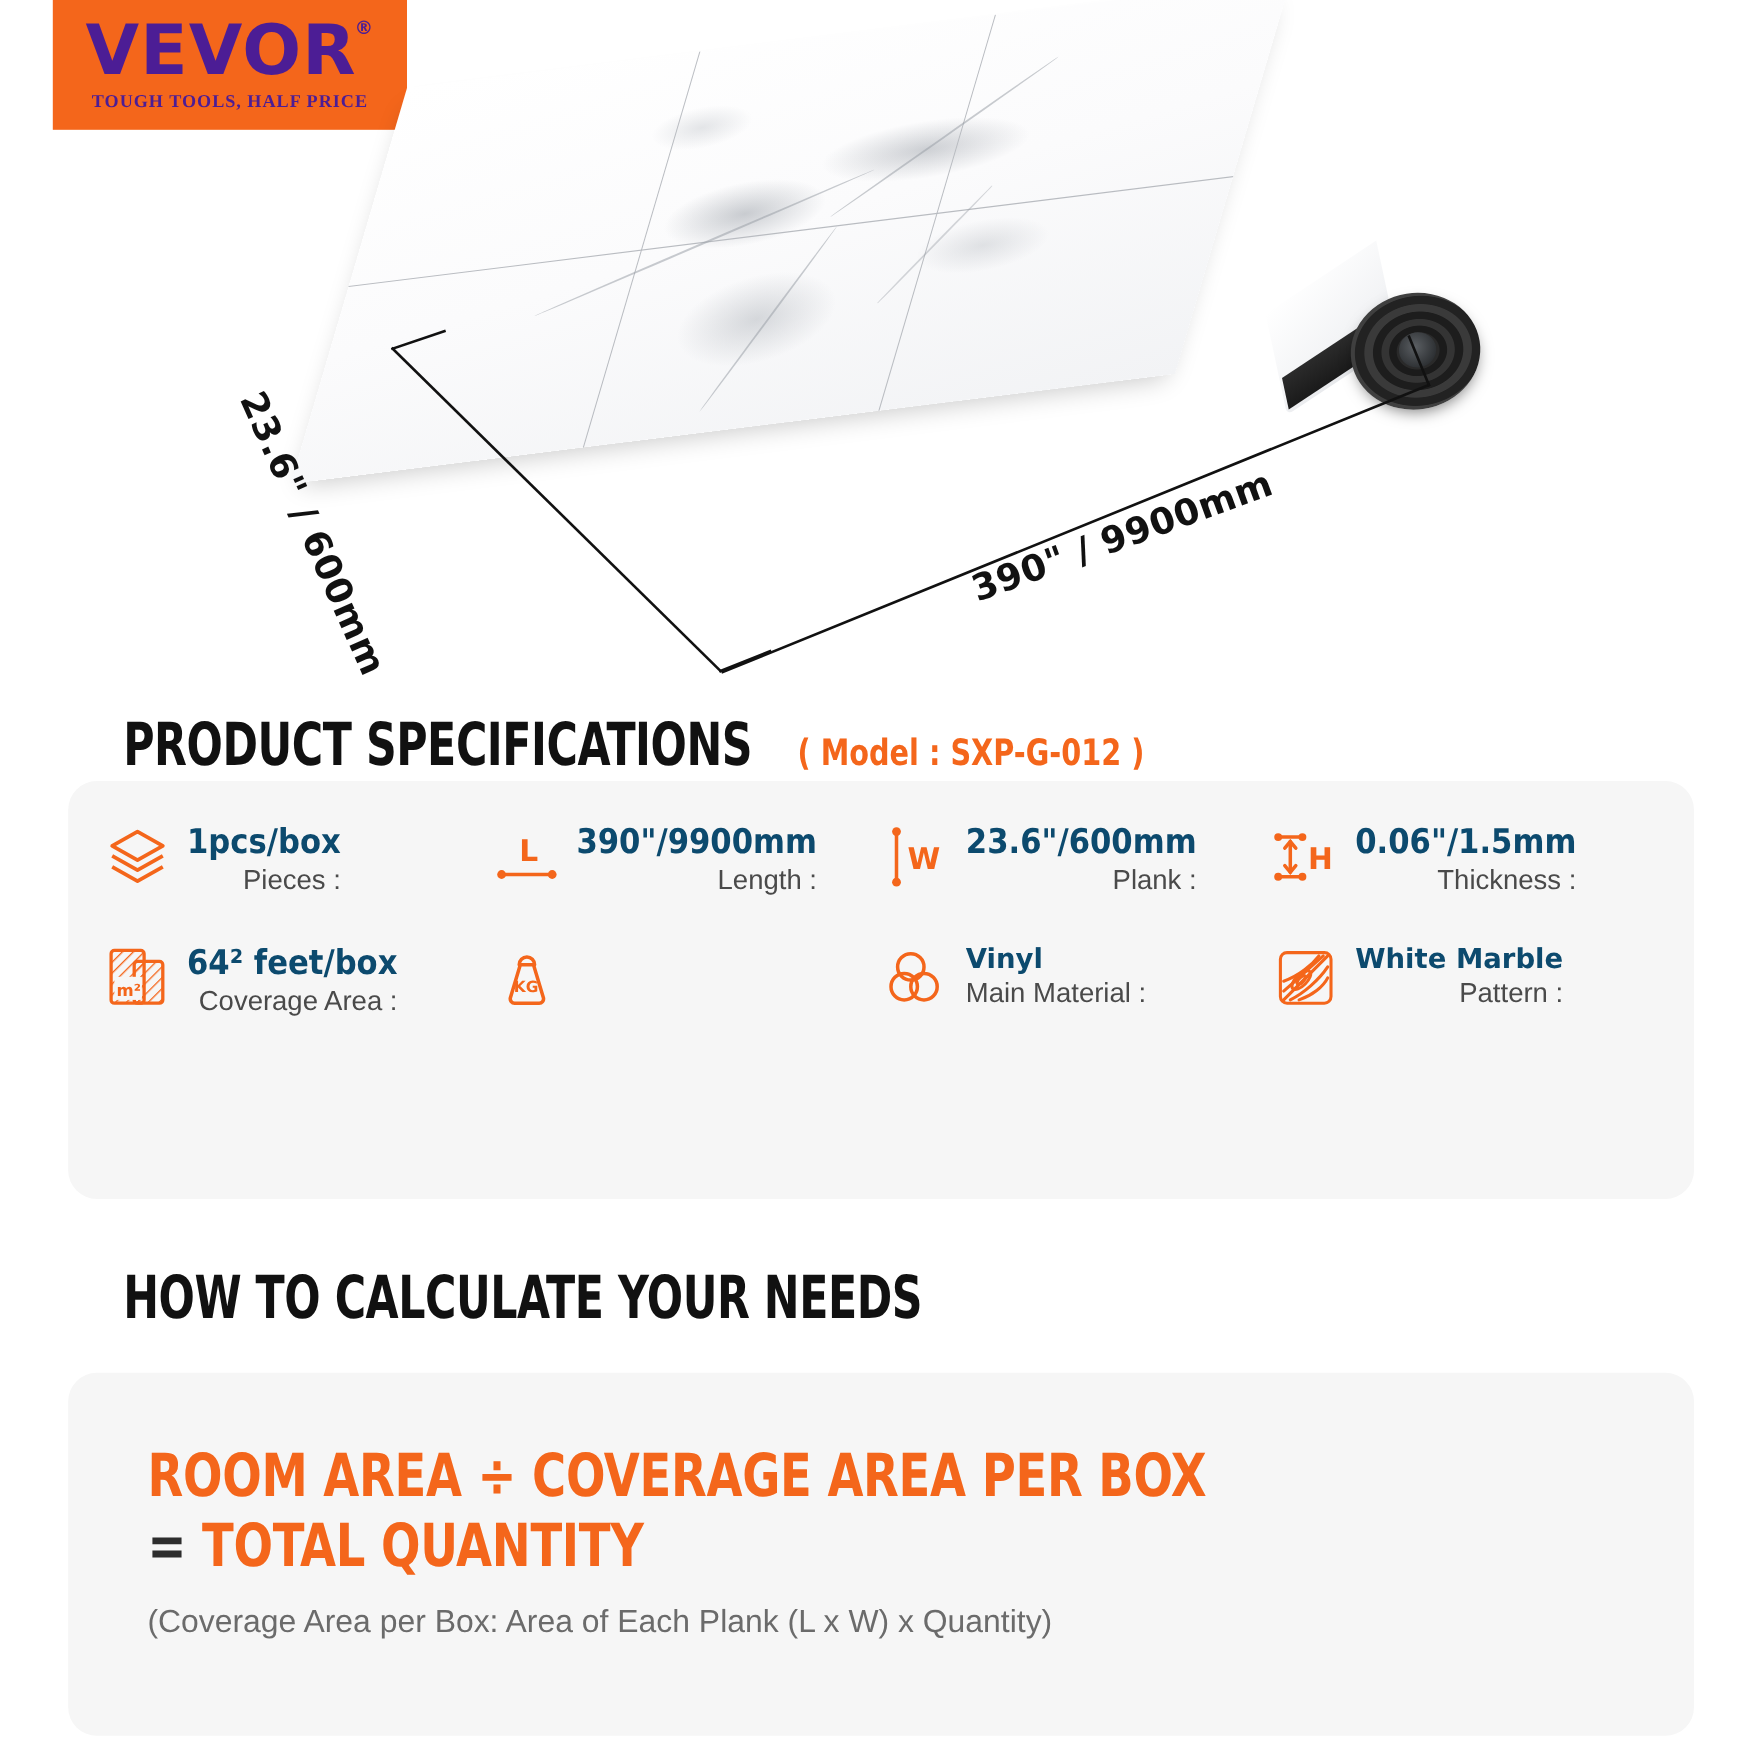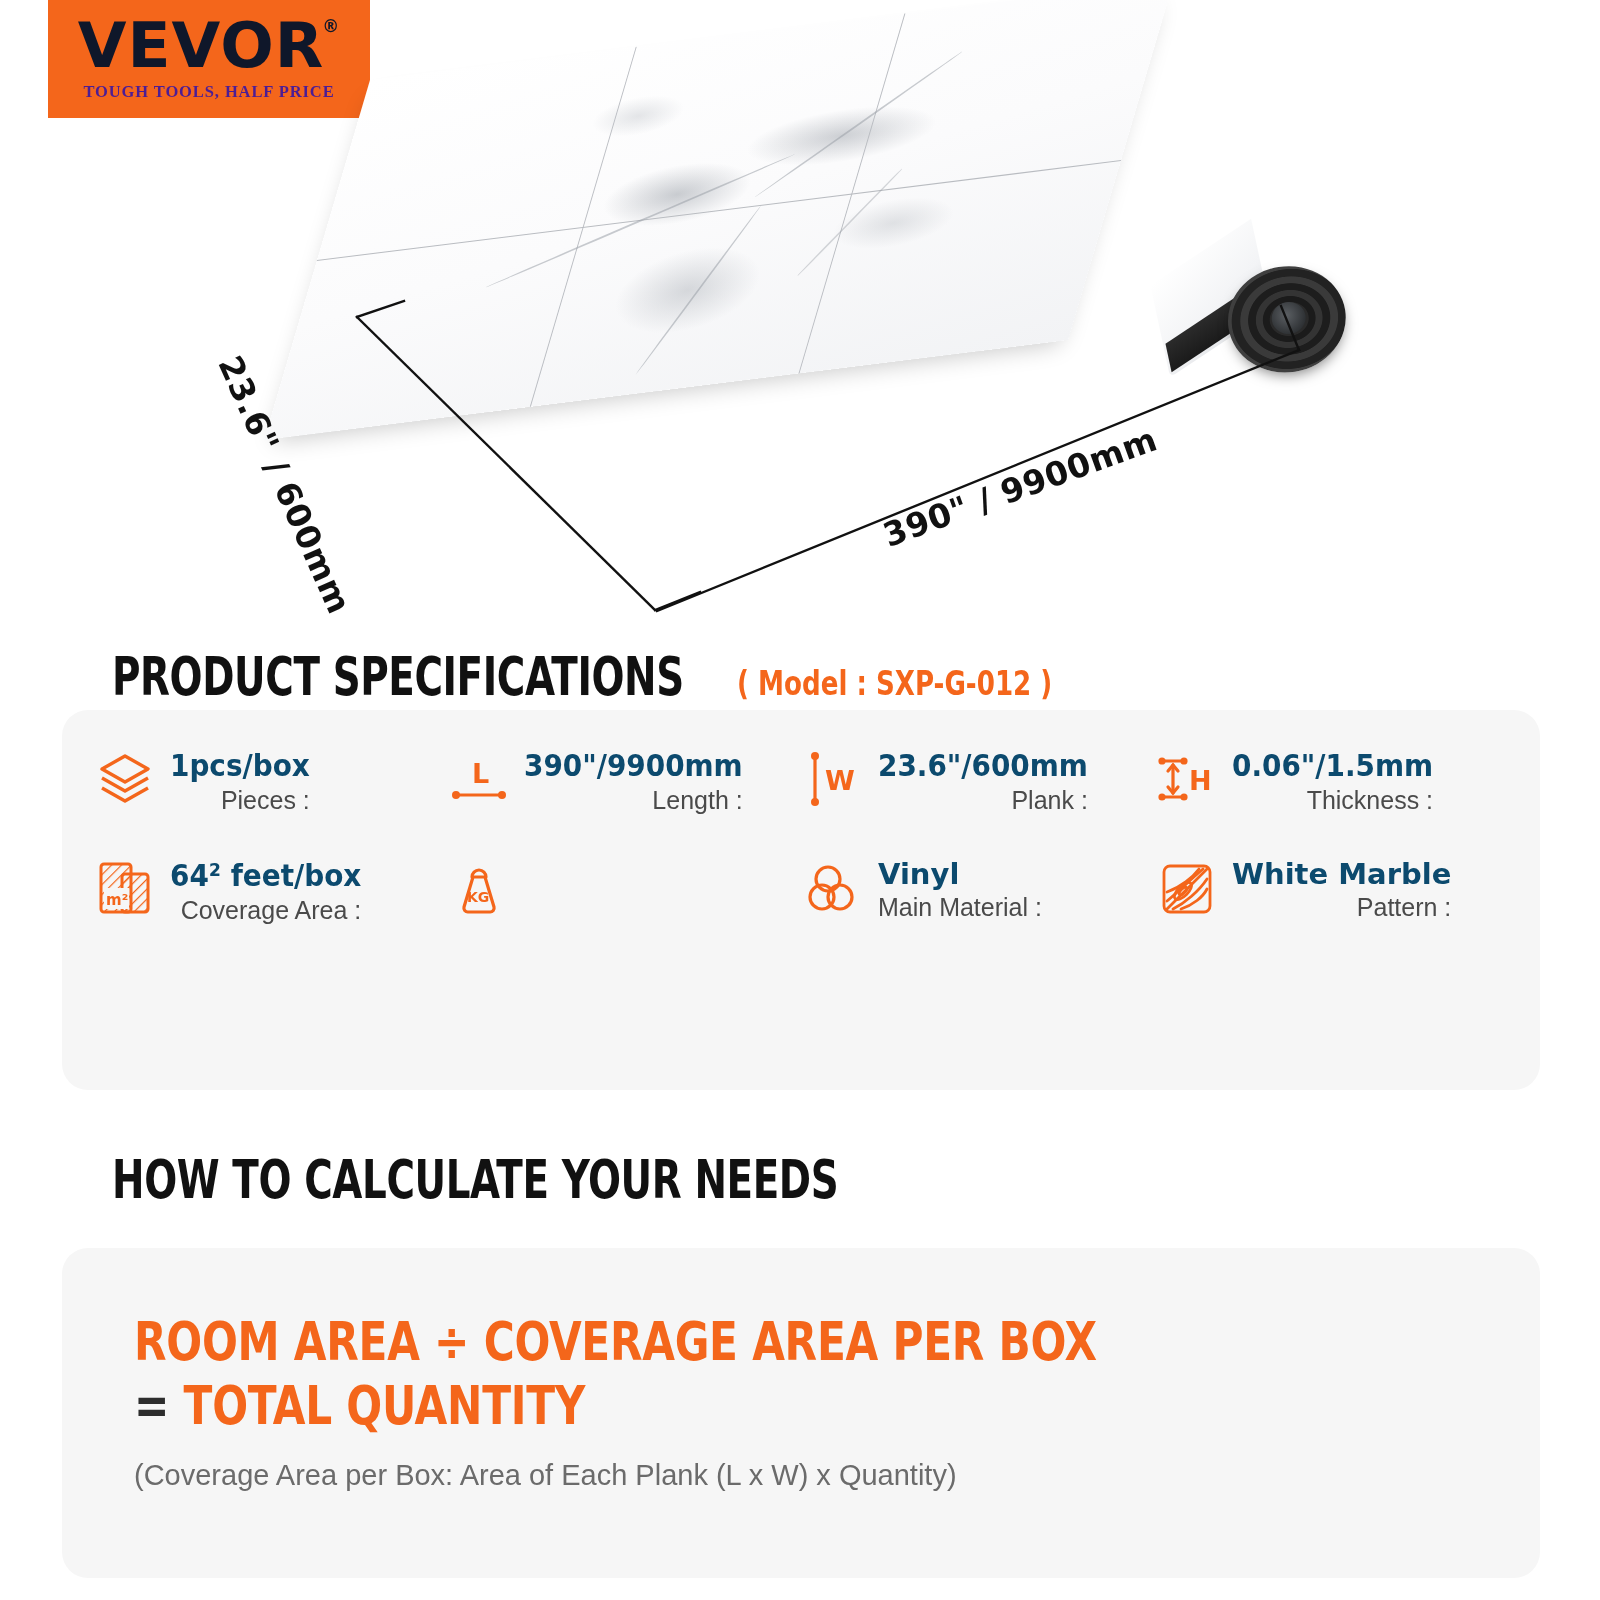--- a/index.html
+++ b/index.html
@@ -19,21 +19,21 @@
     width: 322px; height: 118px;
     background: #F4661B;
     display: flex; flex-direction: column;
     align-items: center; justify-content: center;
   }
   .logo-word {
     font-family: "DejaVu Sans", sans-serif;
     font-weight: 700;
     font-size: 63px; line-height: 0.95;
     letter-spacing: 1px;
-    color: #0f172a;
+    color: #4c1d95;
     position: relative;
     padding-right: 16px;
   }
   .logo-reg {
     position: absolute; right: 0; top: 2px;
     font-size: 17px; font-weight: 700;
   }
   .logo-tag {
     margin-top: 7px;
     font-family: Liberation Serif, serif;
@@ -136,21 +136,21 @@
     transform: rotate(-20deg);
     transform-origin: left top;
     letter-spacing: .5px;
   }
 
   .svg-dims { position:absolute; left:0; top:0; width:1600px; height:620px; }
 
   
   .sec-head {
     position: absolute;
-    display: flex; align-items: baseline; gap: 18px;
+    display: flex; align-items: baseline; gap: 6px;
   }
   .sec-title {
     font-family: "DejaVu Sans Condensed", "Liberation Sans Narrow", "Liberation Sans", sans-serif;
     font-weight: 700;
     font-size: 54px;
     letter-spacing: -0.5px;
     color: #111;
     transform: scaleX(0.80);
     transform-origin: left center;
     white-space: nowrap;
@@ -194,21 +194,21 @@
   .spec-val {
     font-family: "DejaVu Sans Condensed", "Liberation Sans Narrow", "Liberation Sans", sans-serif;
     font-weight: 700;
     font-size: 31px;
     color: #0c4a6e;
     line-height: 1.12;
     white-space: nowrap;
   }
   .spec-val.wide {
     font-family: "DejaVu Sans", sans-serif;
-    font-size: 29px;
+    font-size: 25px;
   }
   .spec-key {
     font-family: "Liberation Sans", sans-serif;
     font-weight: 400;
     font-size: 25px;
     color: #4a4a4a;
     line-height: 1.25;
     margin-top: 2px;
     white-space: nowrap;
     text-align: right;

